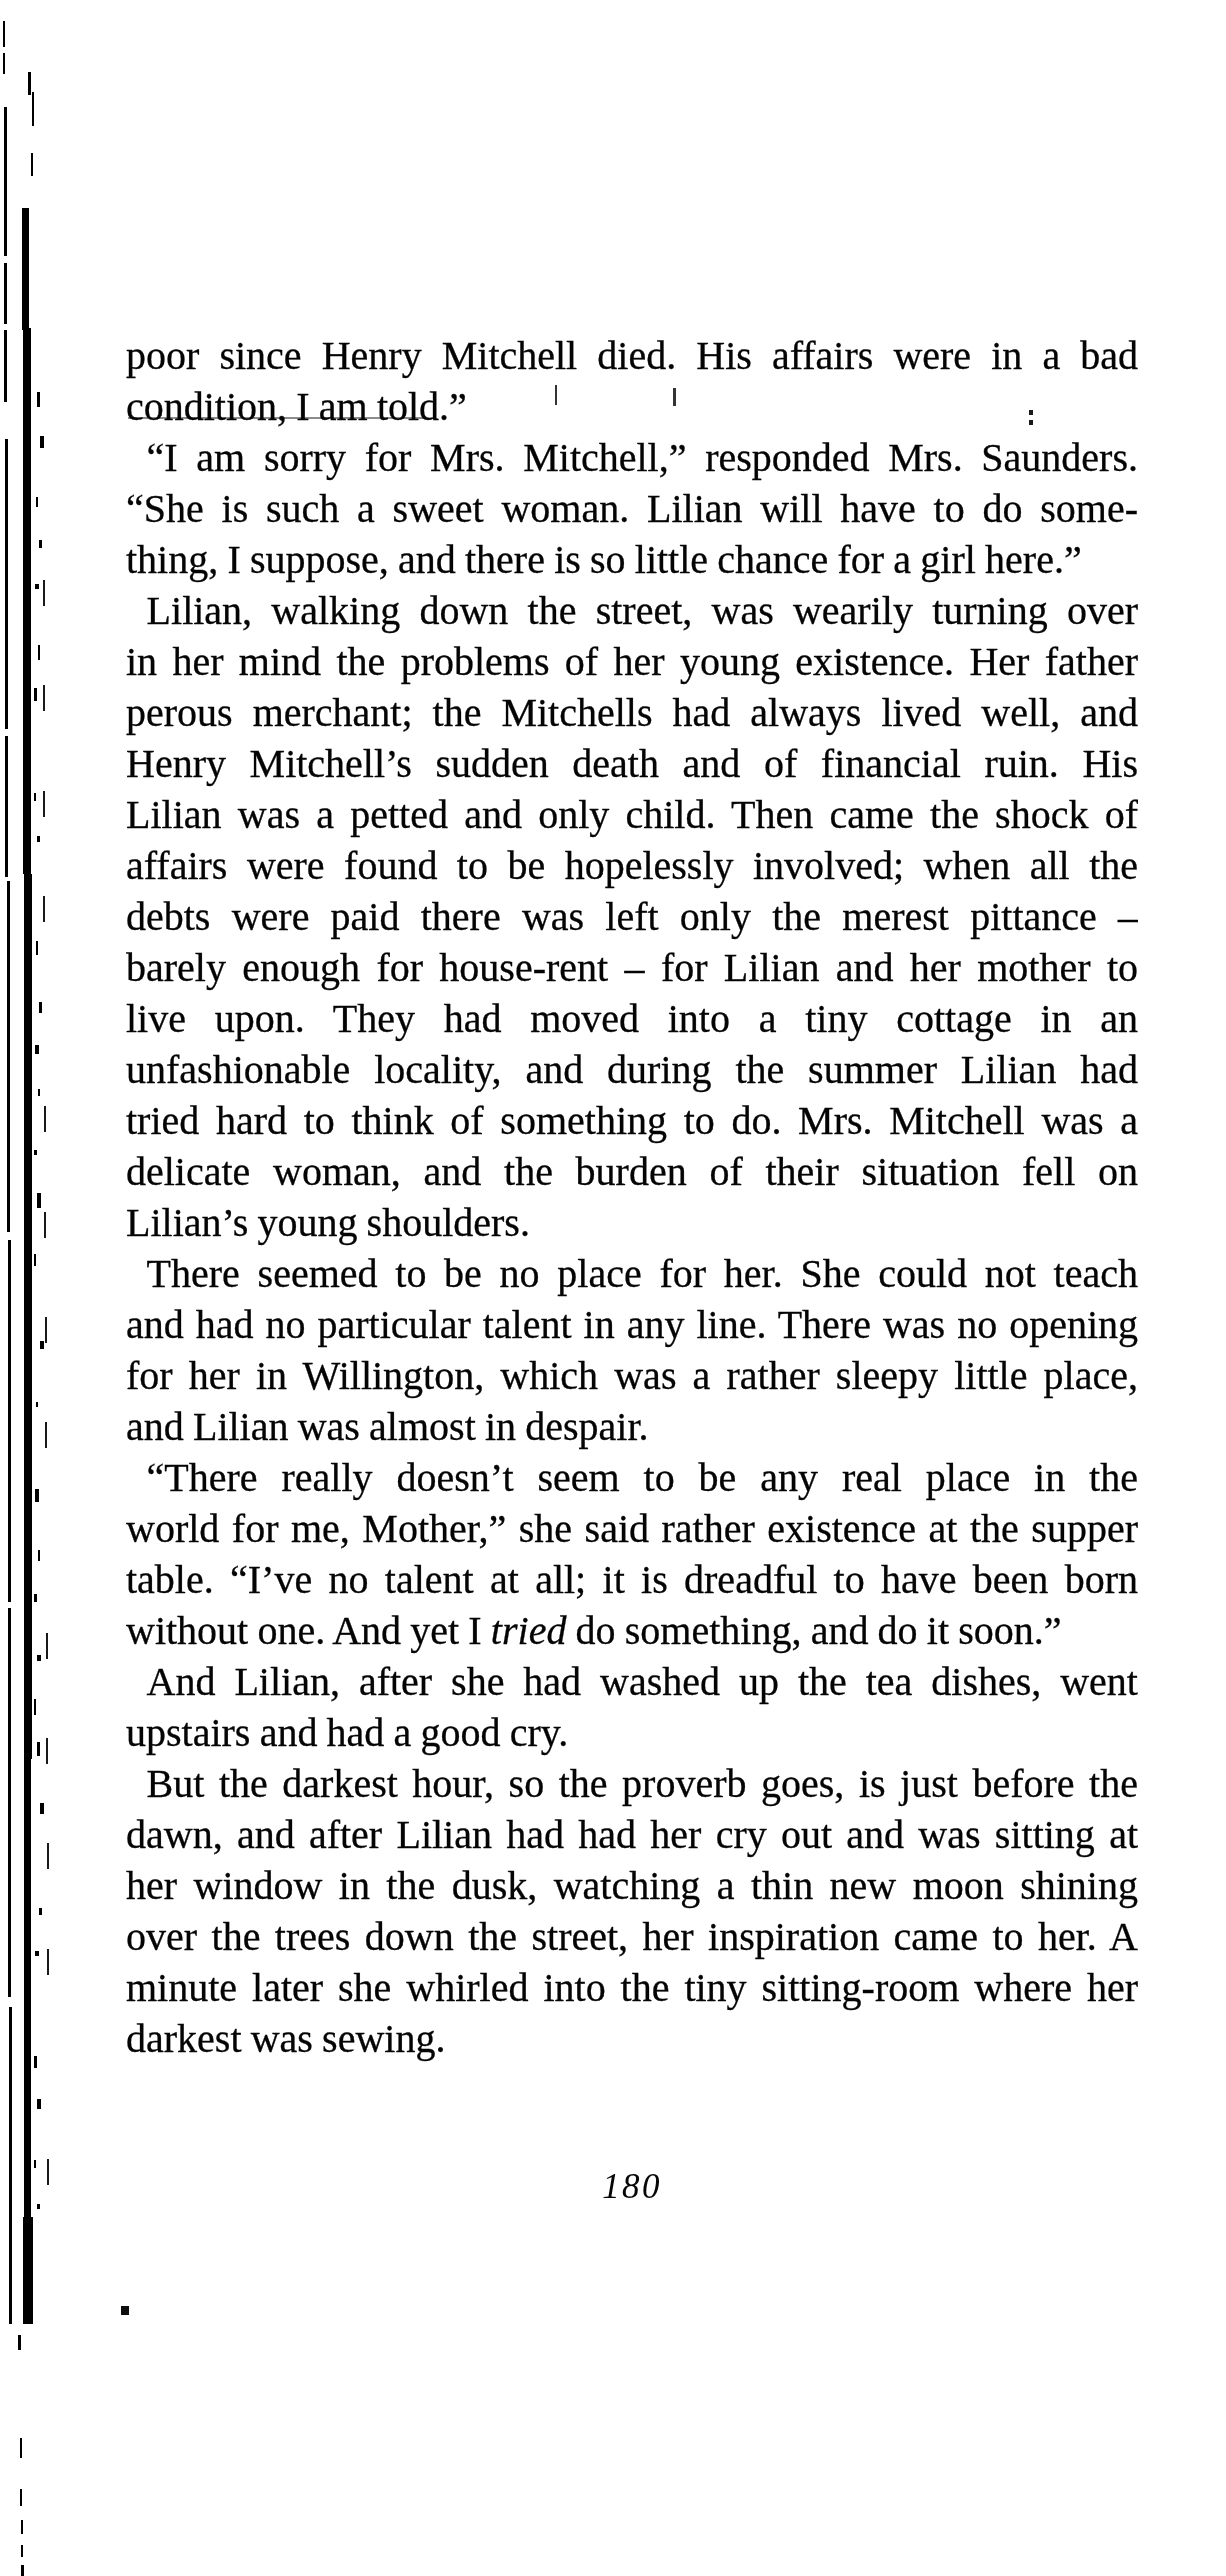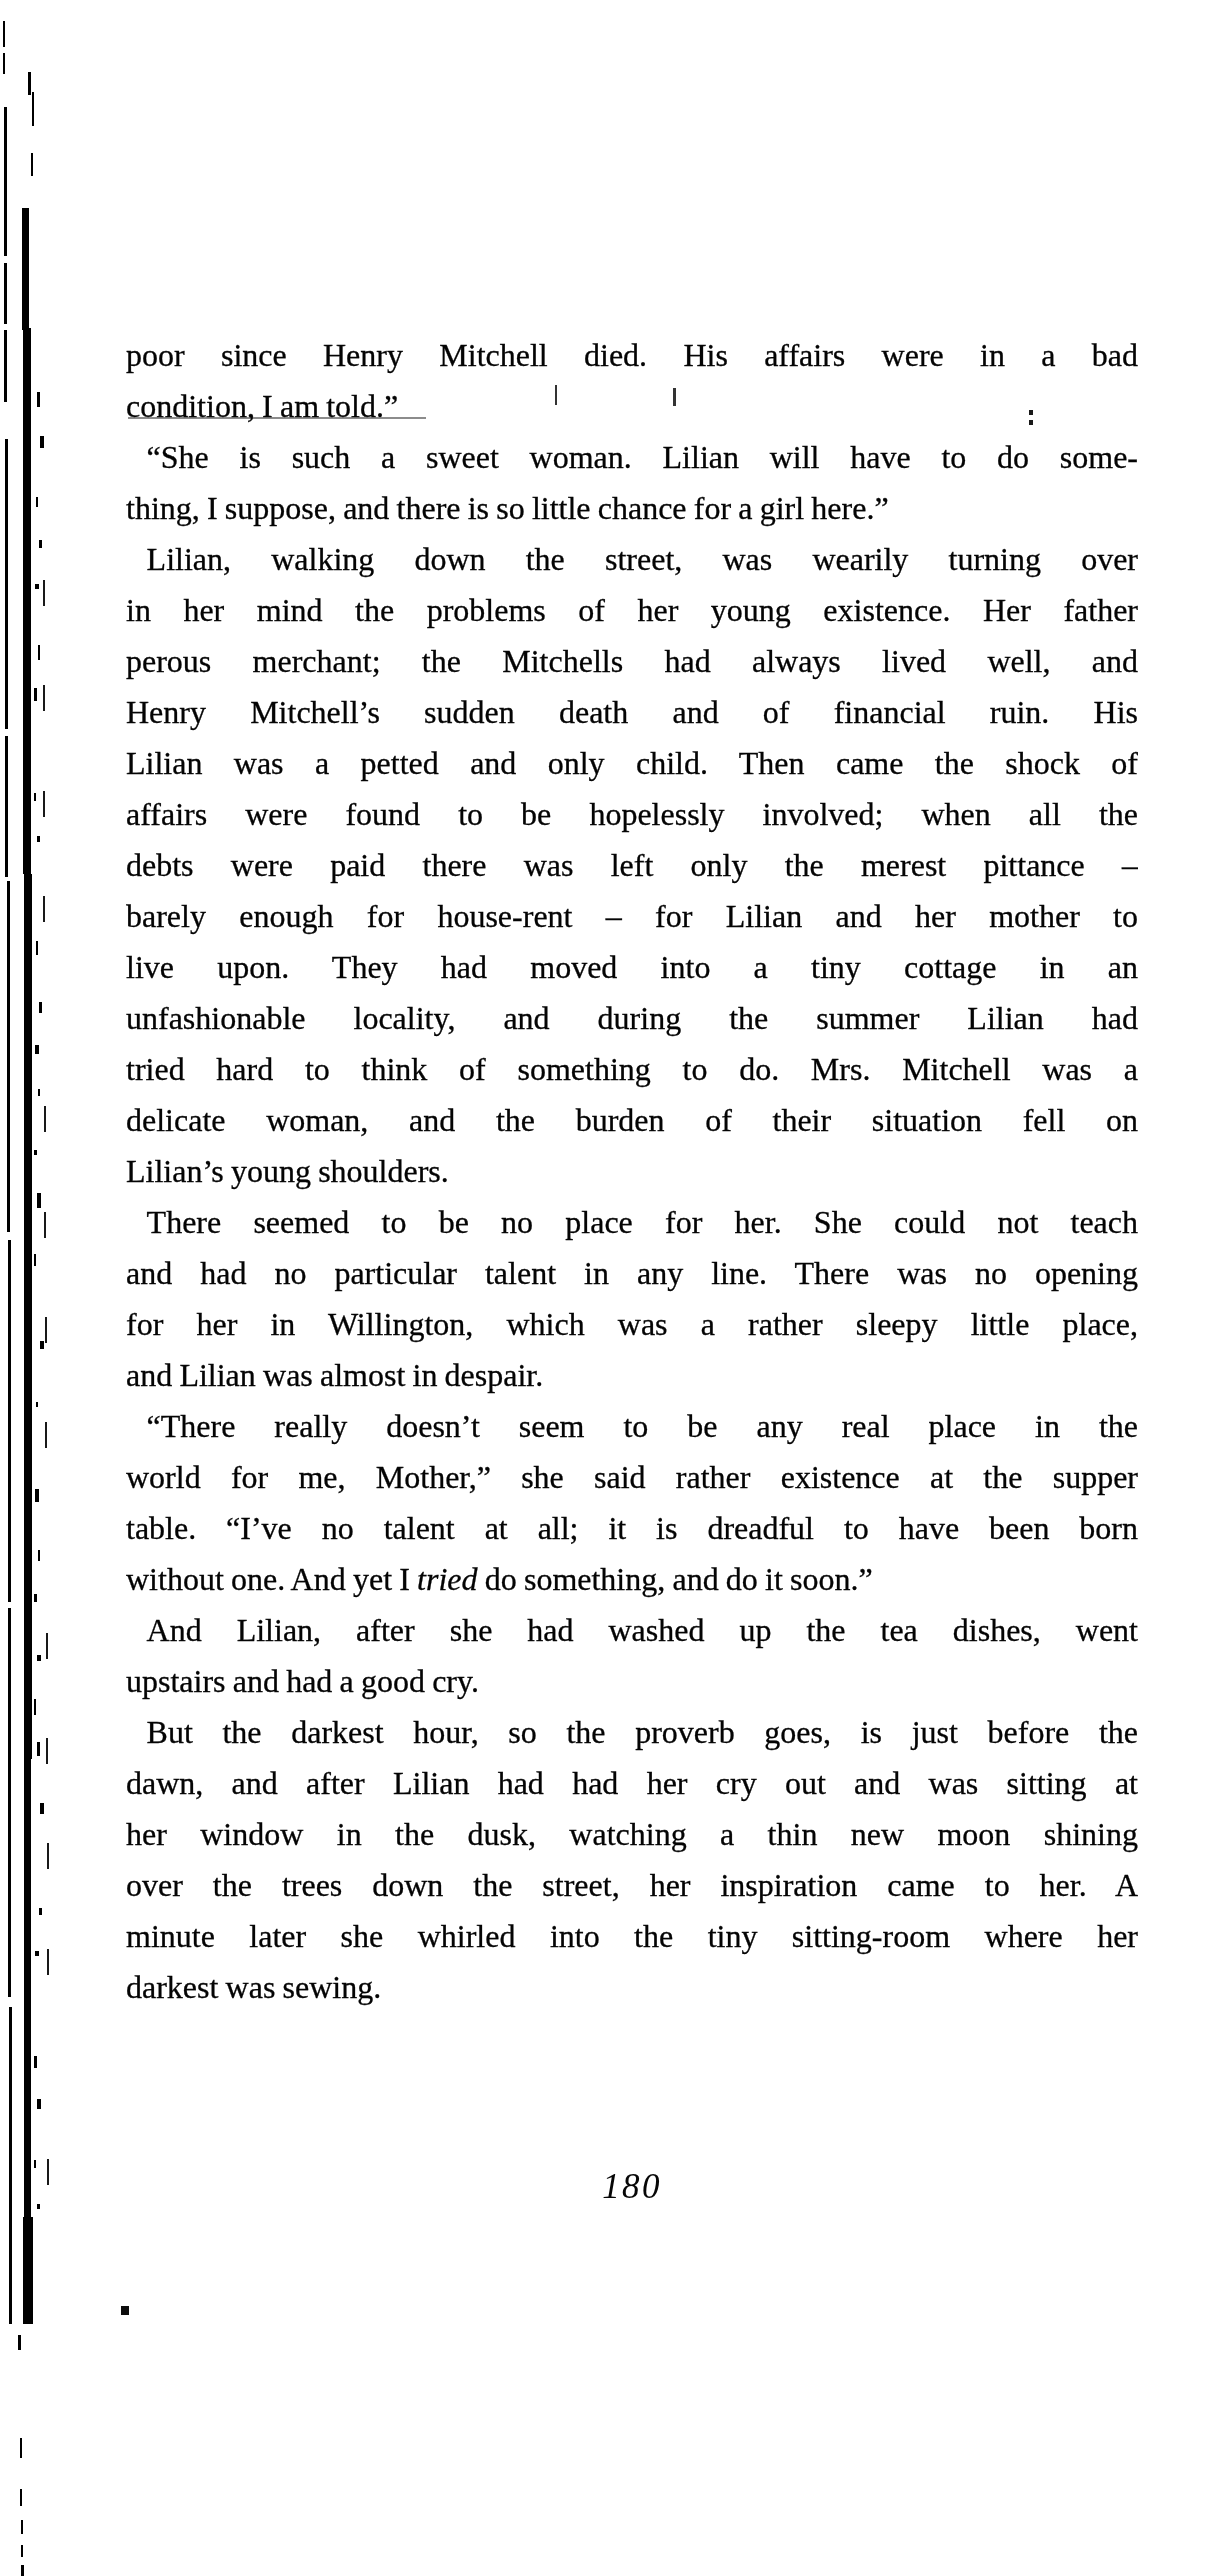--- a/index.html
+++ b/index.html
@@ -9,21 +9,21 @@
     font-family:"Liberation Serif","DejaVu Serif",serif;
   }
   .page{position:absolute;inset:0;background:#ffffff;}
   .text-block{
     position:absolute;left:126px;top:330px;width:1012px;
     color:#040404;
     -webkit-text-stroke:0.3px currentColor;
   }
   .para{margin:0;padding:0;}
   .line{
-    font-size:32px;line-height:51px;height:51px;
+    font-size:40px;line-height:51px;height:51px;
     text-align:justify;text-align-last:justify;
     word-spacing:-0.8px;overflow:hidden;white-space:normal;
   }
   .line.last{text-align:right;text-align-last:left;}
   .para.indent .line:first-child{text-indent:20.6px;}
   .folio{
     position:absolute;left:126px;top:2167px;width:1012px;
     text-align:center;font-style:italic;font-size:35px;
     letter-spacing:2.3px;color:#060606;
   }
@@ -109,20 +109,21 @@
       <div class="art" style="left: 1029px; top: 410px; width: 3.8px; height: 4.6px; opacity: 0.9;"></div>
       <div class="art" style="left: 1029px; top: 420px; width: 3.8px; height: 4.6px; opacity: 0.9;"></div>
       <div class="art" style="left: 121px; top: 2306px; width: 7.6px; height: 9.2px; opacity: 0.95;"></div>
     </div>
   <div class="text-block" id="text-block">
       <div class="para">
         <div class="line"><span>poor since Henry Mitchell died. His affairs were in a bad</span></div>
         <div class="line last"><span>condition, I am told.”</span></div>
       </div>
       <div class="para indent">
+        <div class="line"><span>“I am sorry for Mrs. Mitchell,” responded Mrs. Saunders.</span></div>
         <div class="line"><span>“She is such a sweet woman. Lilian will have to do some-</span></div>
         <div class="line last"><span>thing, I suppose, and there is so little chance for a girl here.”</span></div>
       </div>
       <div class="para indent">
         <div class="line"><span>Lilian, walking down the street, was wearily turning over</span></div>
         <div class="line"><span>in her mind the problems of her young existence. Her father</span></div>
         <div class="line"><span>perous merchant; the Mitchells had always lived well, and</span></div>
         <div class="line"><span>Henry Mitchell’s sudden death and of financial ruin. His</span></div>
         <div class="line"><span>Lilian was a petted and only child. Then came the shock of</span></div>
         <div class="line"><span>affairs were found to be hopelessly involved; when all the</span></div>

